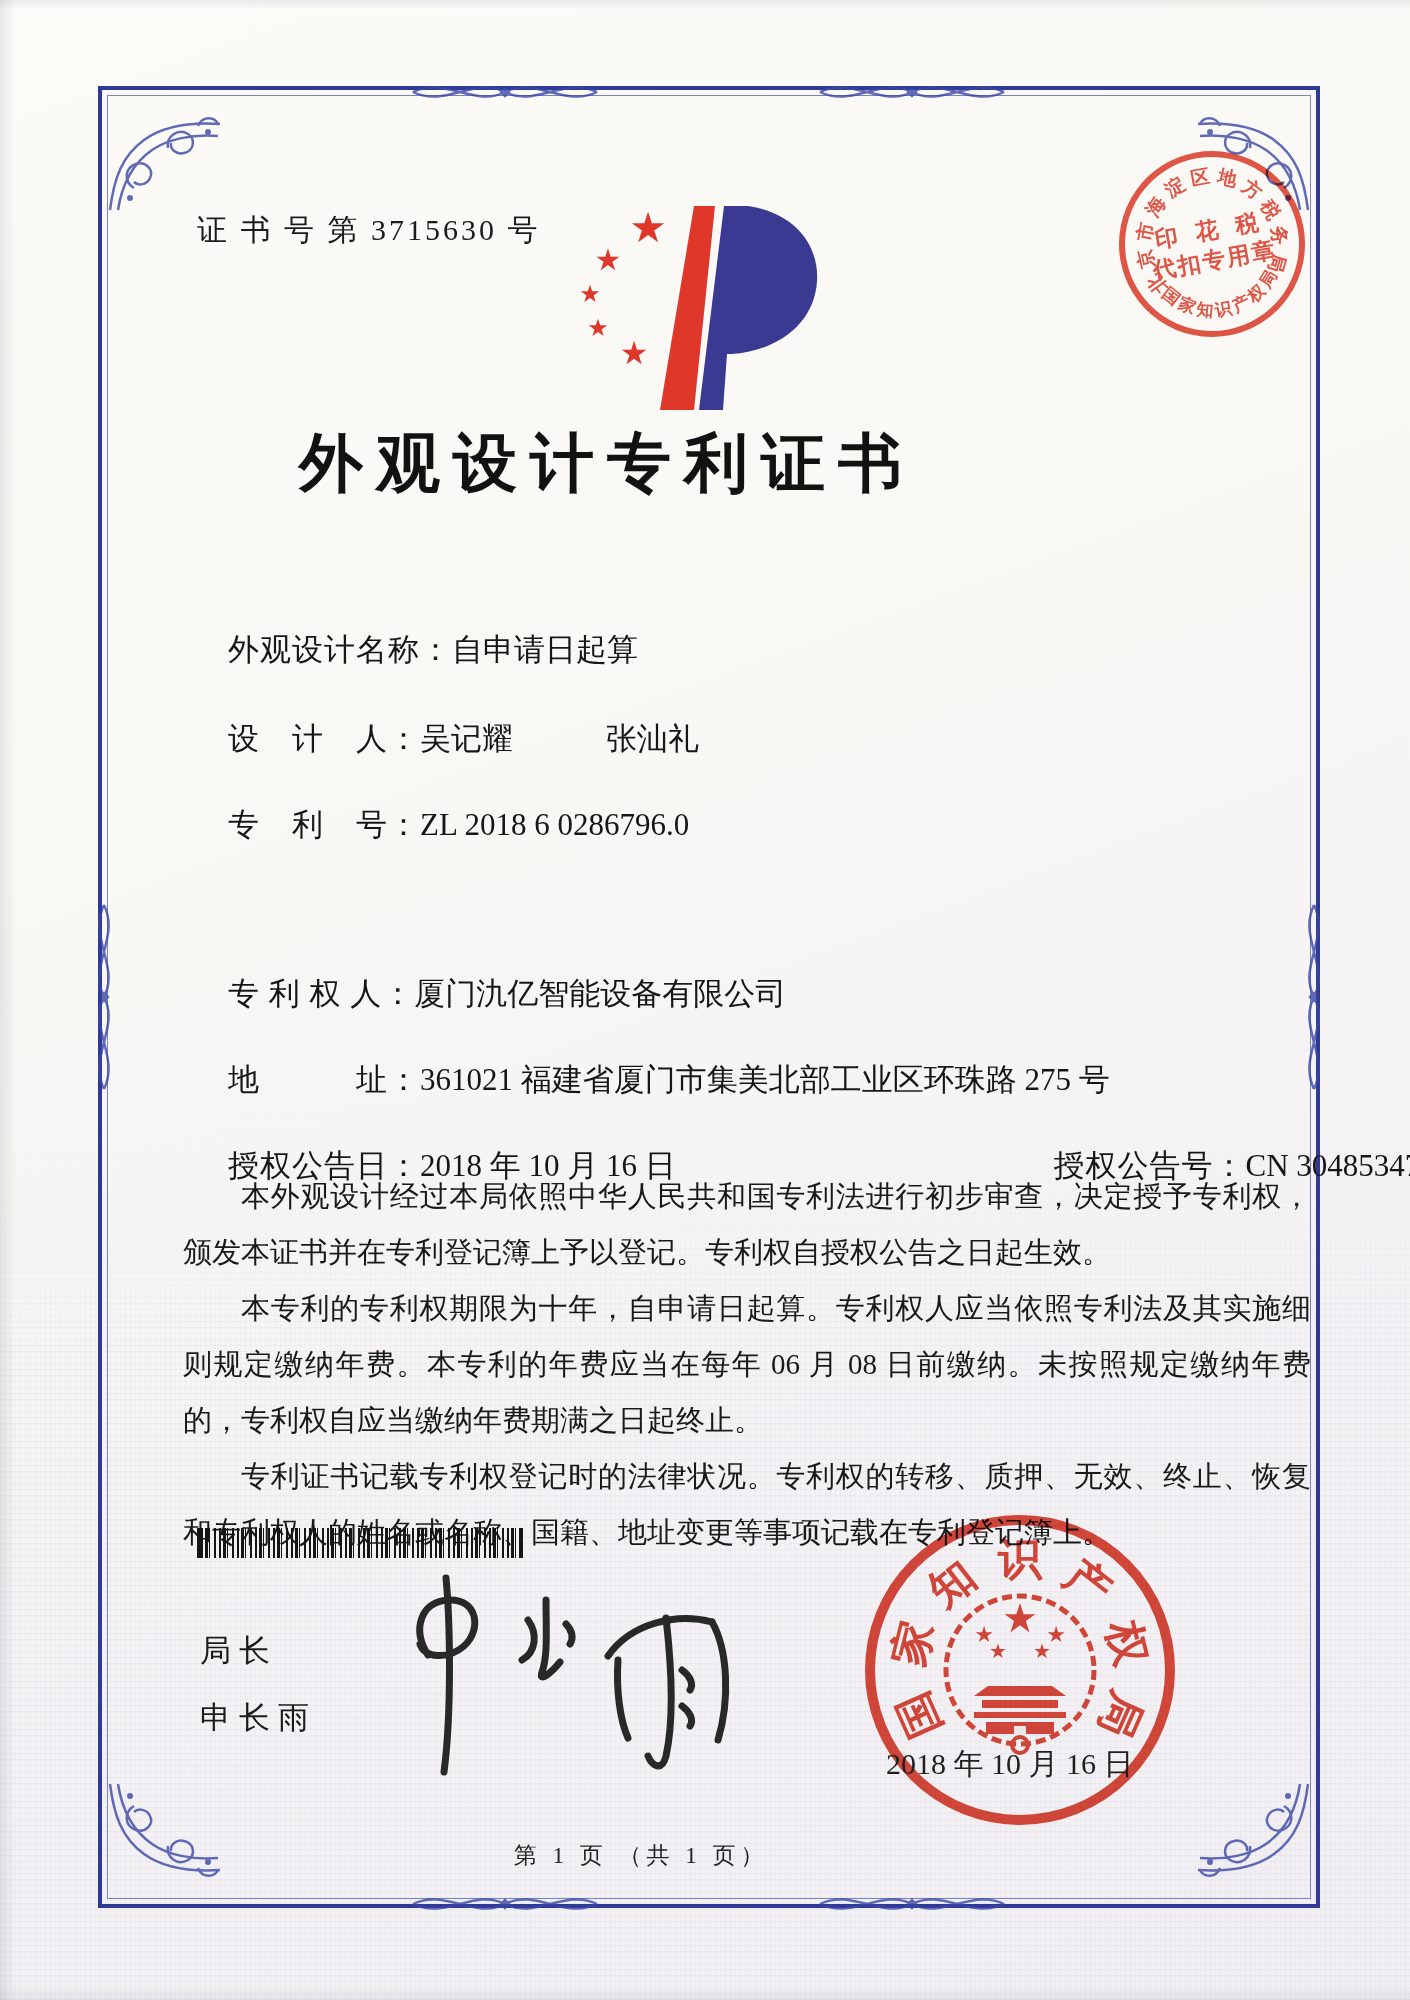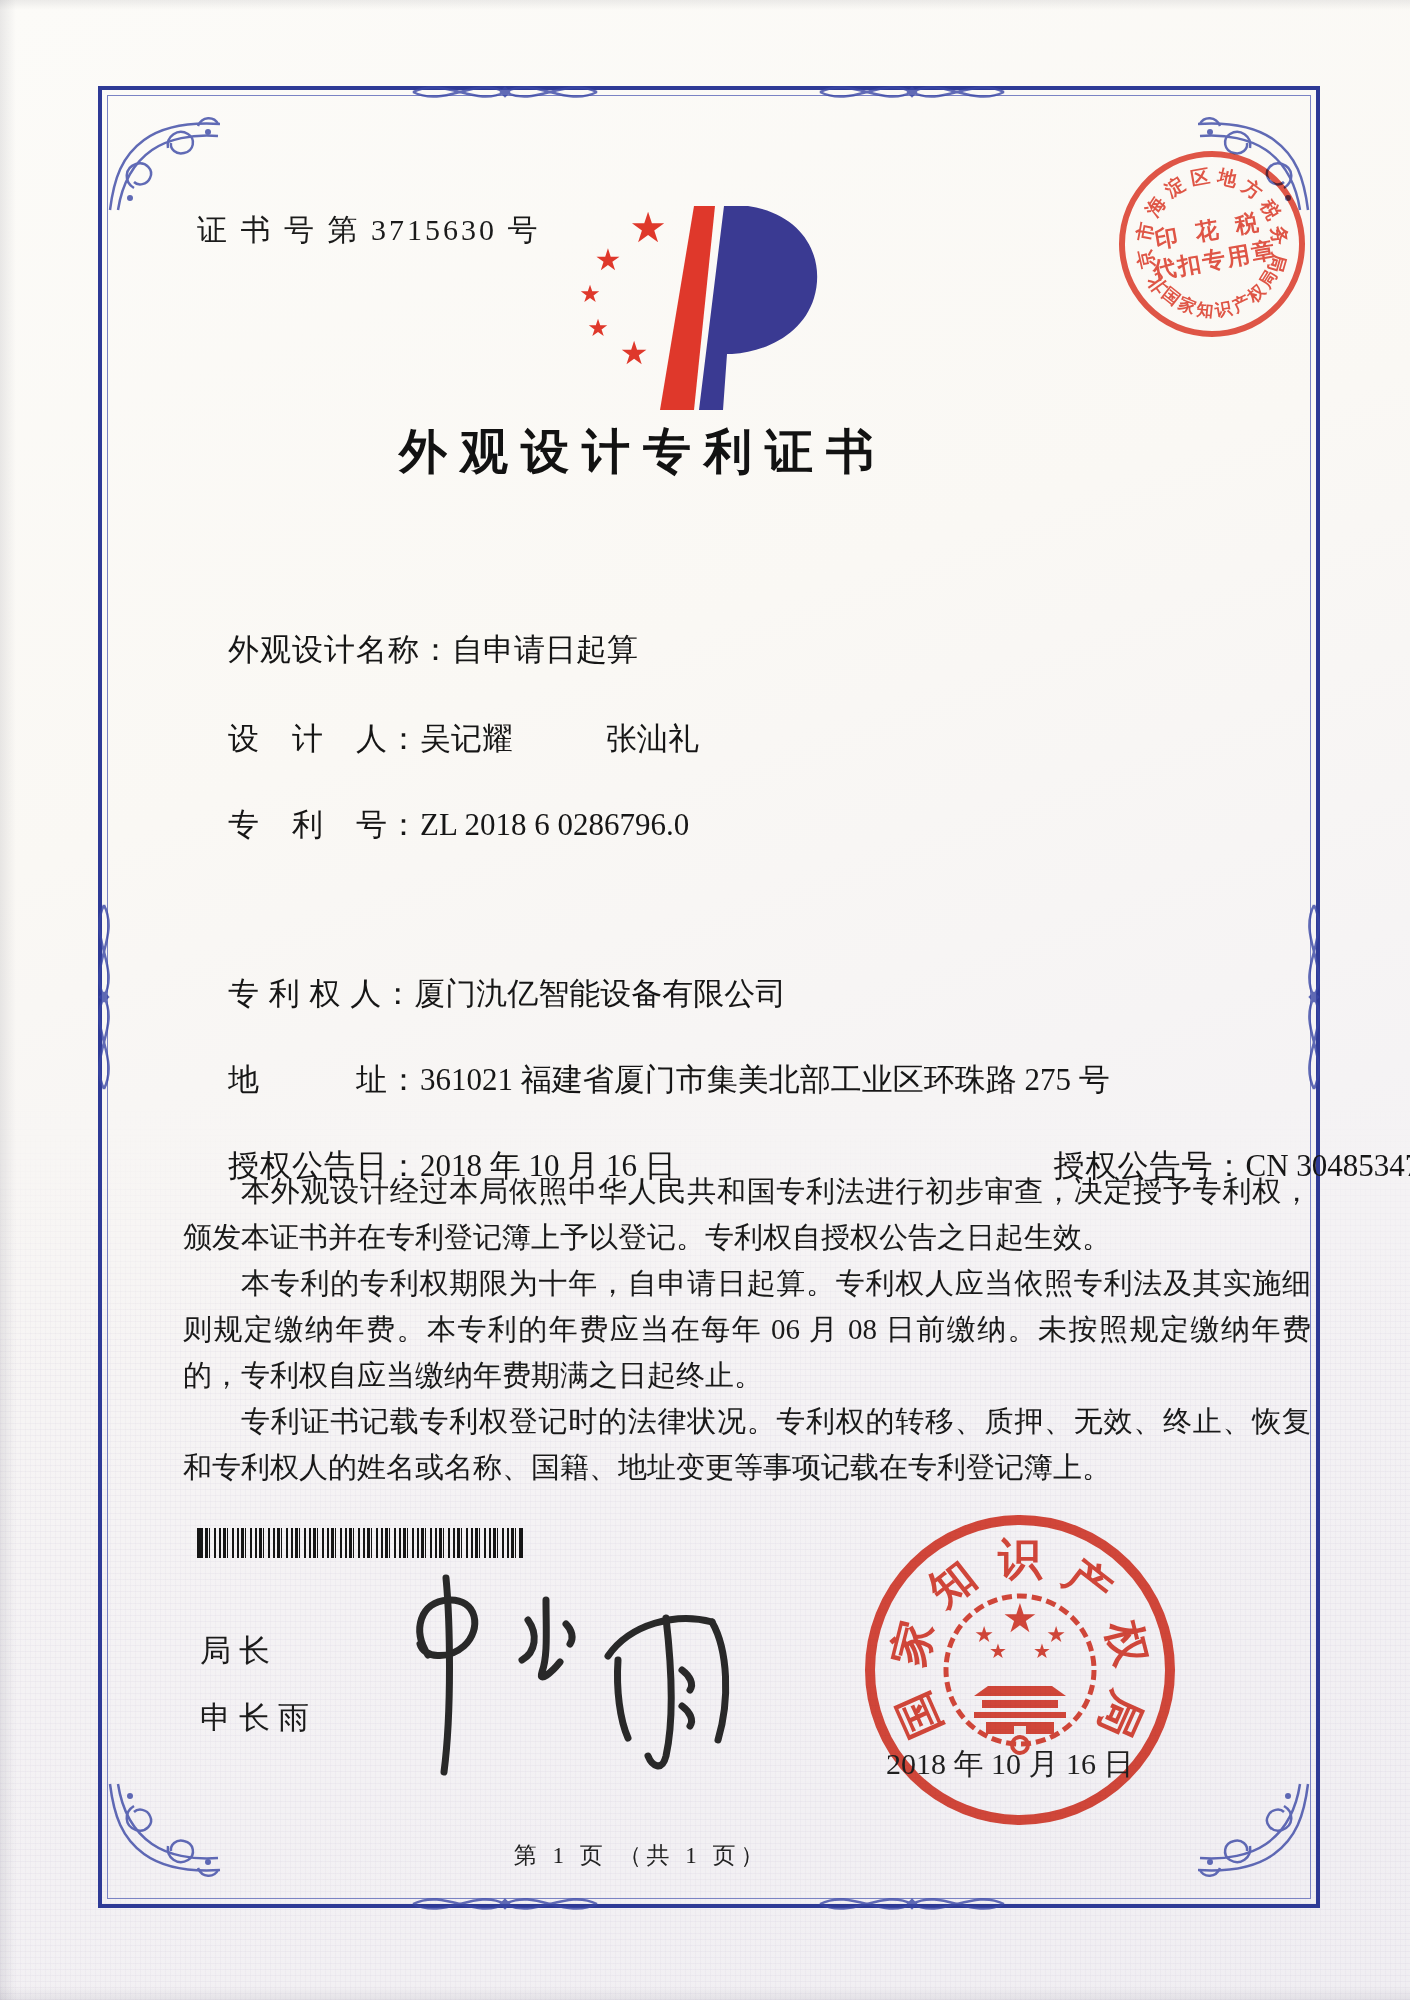--- a/index.html
+++ b/index.html
@@ -14,26 +14,26 @@
     background:repeating-linear-gradient(0deg,rgba(130,110,165,.05) 0 1px,transparent 1px 6px),
                repeating-linear-gradient(90deg,rgba(130,110,165,.04) 0 1px,transparent 1px 5px);
     -webkit-mask-image:linear-gradient(to bottom,transparent,#000 28%);
             mask-image:linear-gradient(to bottom,transparent,#000 28%);}
   .frame{position:absolute;left:98px;top:86px;width:1222px;height:1822px;
     border:4px solid #2e3a96;box-sizing:border-box;}
   .frame::before{content:"";position:absolute;inset:5px;border:1px solid #7a83c4;}
   .ornaments{position:absolute;left:0;top:0;width:1410px;height:2000px;pointer-events:none;}
   .certno{position:absolute;left:197px;top:210px;font-size:30px;letter-spacing:3px;white-space:pre;}
   .title{position:absolute;left:99px;top:420px;width:1016px;text-align:center;
-    font-size:48px;font-weight:700;letter-spacing:13px;color:#121212;margin-left:36px;}
+    font-size:64px;font-weight:700;letter-spacing:13px;color:#121212;}
   .row{position:absolute;left:197px;font-size:31px;white-space:pre;color:#161616;}
   .row .lbl{letter-spacing:1px;}
   .grant2{position:absolute;left:810px;top:0;white-space:pre;}
   .bodytext{position:absolute;left:183px;top:1168px;width:1128px;font-size:29px;
-    line-height:46px;text-align:justify;color:#191919;}
+    line-height:56px;text-align:justify;color:#191919;}
   .bodytext p{margin:0;text-indent:2em;}
   .barcode{position:absolute;left:197px;top:1528px;width:318px;height:30px;
     background:repeating-linear-gradient(90deg,#151515 0 2px,transparent 2px 4px,#151515 4px 7px,
       transparent 7px 8px,#151515 8px 9px,transparent 9px 13px,#151515 13px 15px,transparent 15px 18px);
     border-left:4px solid #151515;border-right:4px solid #151515;}
   .sig-title{position:absolute;left:200px;top:1630px;font-size:31px;letter-spacing:8px;}
   .sig-name{position:absolute;left:200px;top:1697px;font-size:31px;letter-spacing:8px;}
   .signature{position:absolute;left:360px;top:1560px;}
   .seal{position:absolute;left:850px;top:1500px;mix-blend-mode:multiply;opacity:.92;}
   .seal-date{position:absolute;left:886px;top:1744px;font-size:30px;color:#1f1f1f;white-space:pre;z-index:2;}

